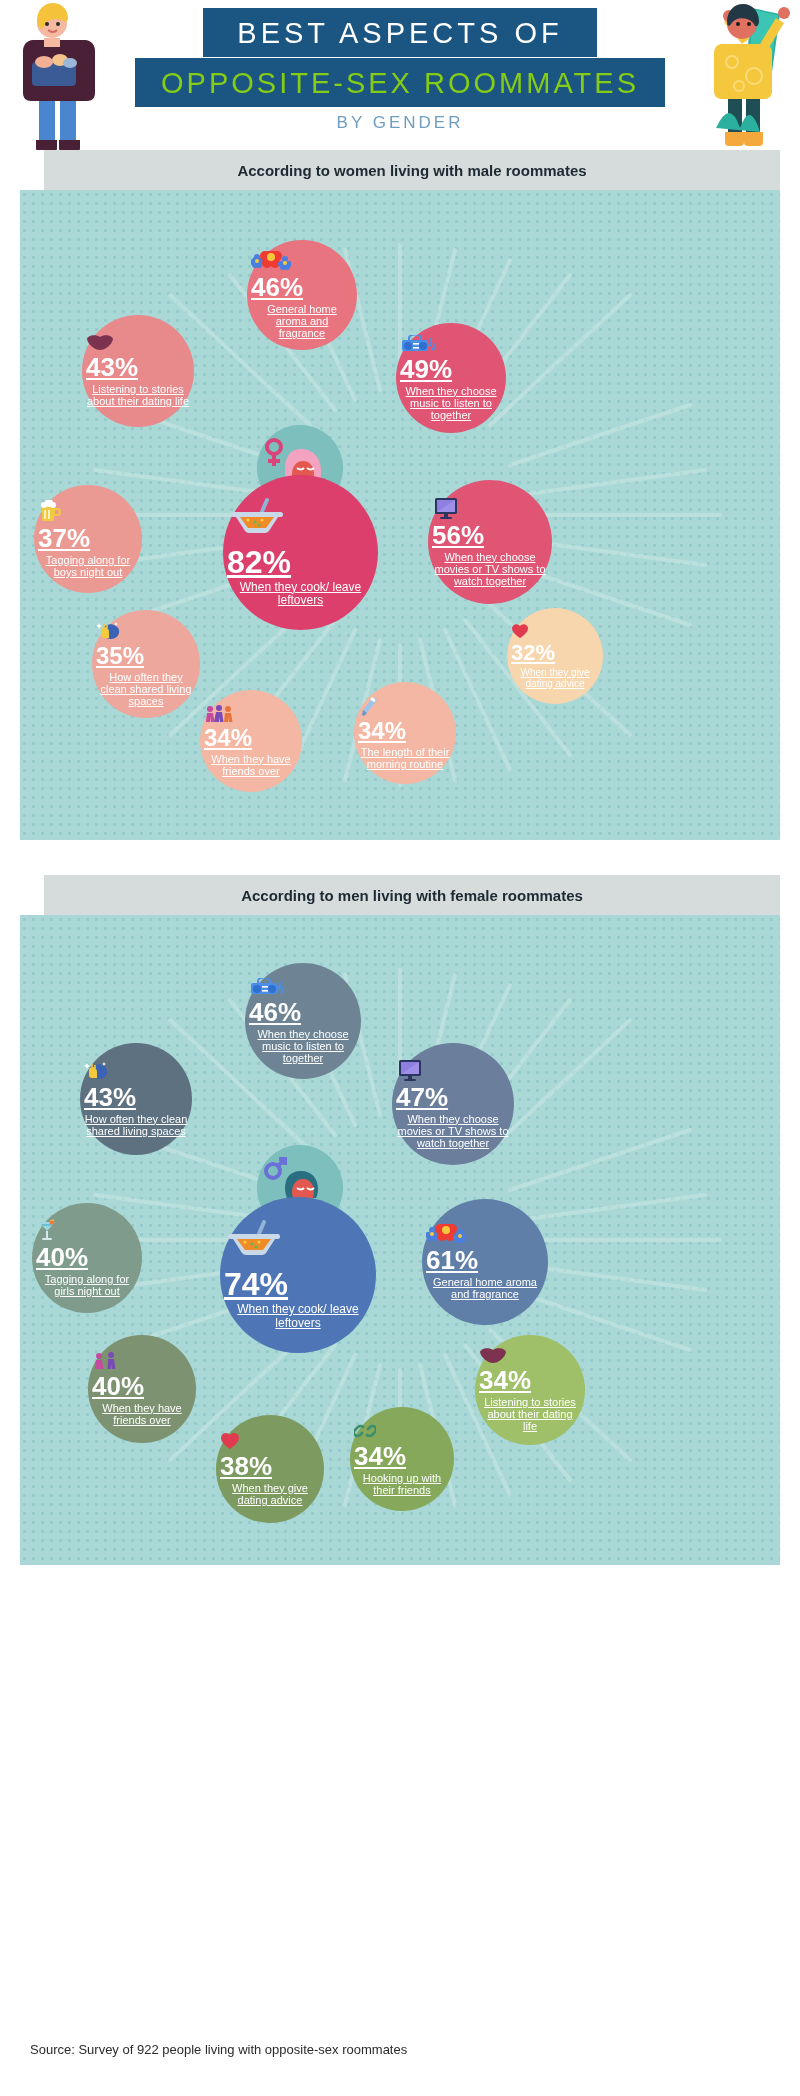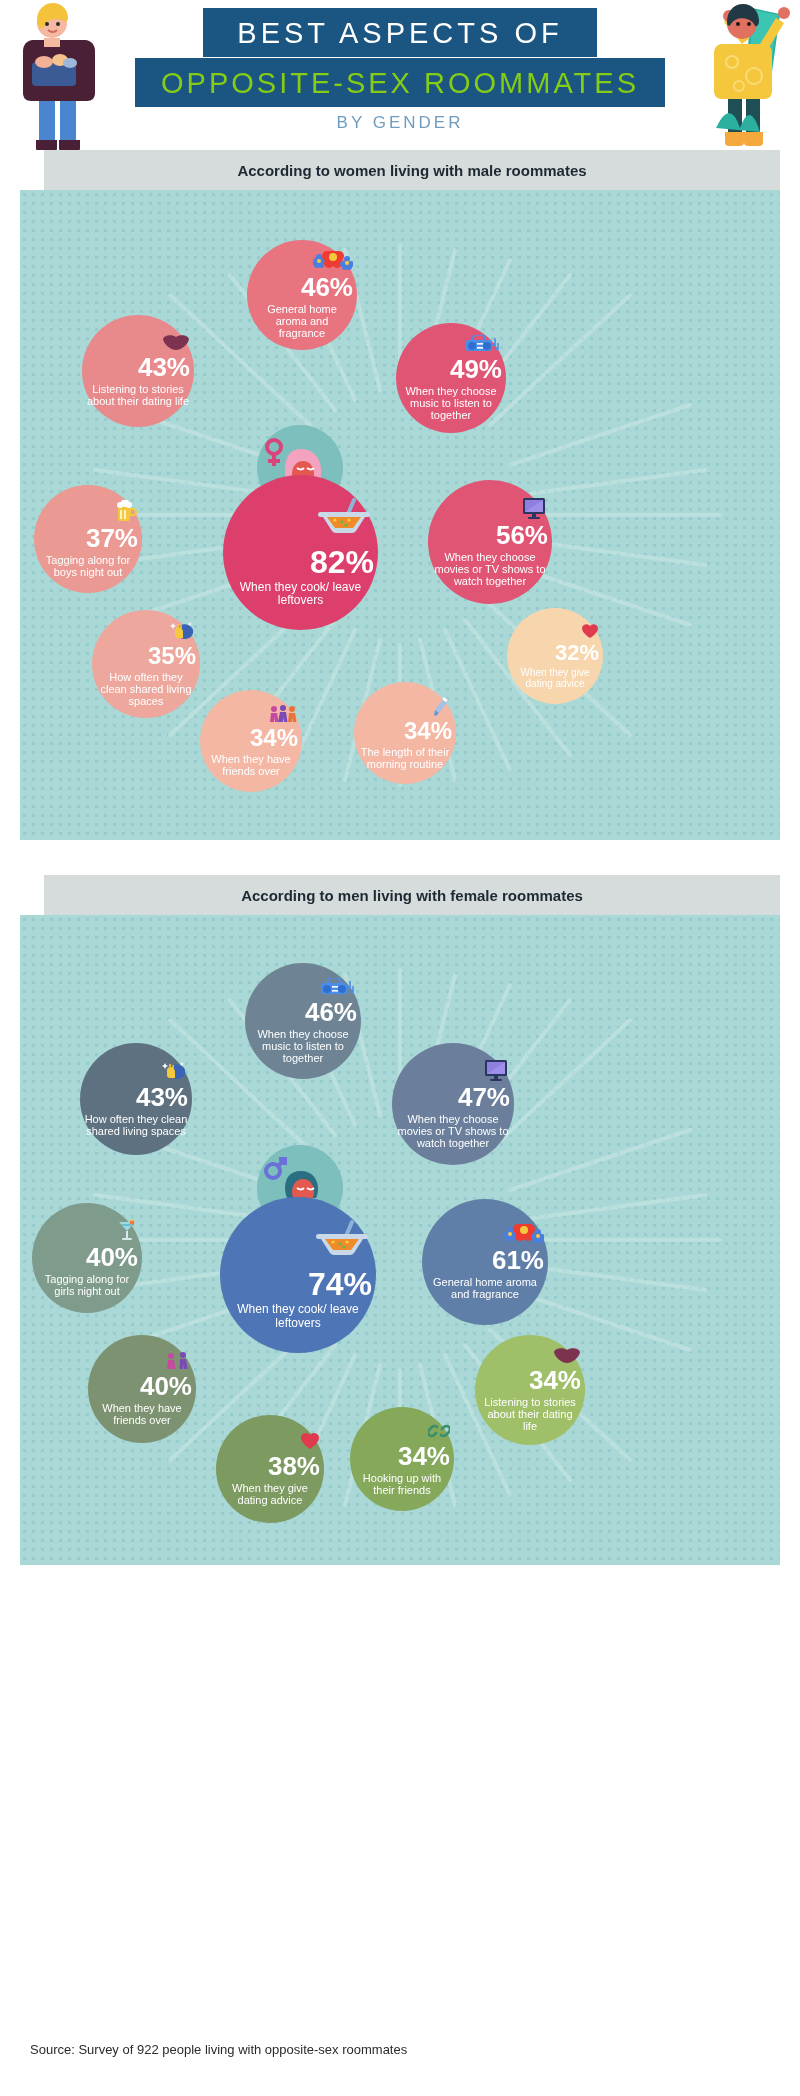--- a/index.html
+++ b/index.html
@@ -47,22 +47,22 @@
     content: ""; position: absolute; inset: 0;
     background-image: radial-gradient(#8fc9c8 1.6px, transparent 1.7px);
     background-size: 9px 9px; opacity: .75; pointer-events: none;
   }
   .rays { position: absolute; left: 50%; top: 50%; transform: translate(-50%,-50%);
           pointer-events: none; opacity: .55; }
 
   .bubble {
     position: absolute; border-radius: 50%;
     display: flex; flex-direction: column;
-    align-items: flex-end; justify-content: center;
-    text-align: center; color: #ffffff; padding: 4px;
+    align-items: flex-start; justify-content: center;
+    text-align: center; color: #ffffff; padding: 4px; text-decoration: underline;
   }
   .bubble .pct { font-weight: bold; line-height: 1; margin-bottom: 3px; }
   .bubble .lbl { line-height: 1.12; font-weight: 400; }
   .bubble .ico { line-height: 1; margin-bottom: 1px; }
 
   .avatar {
     position: absolute; border-radius: 50%;
     background: #7cbfbd; overflow: hidden;
   }
 

